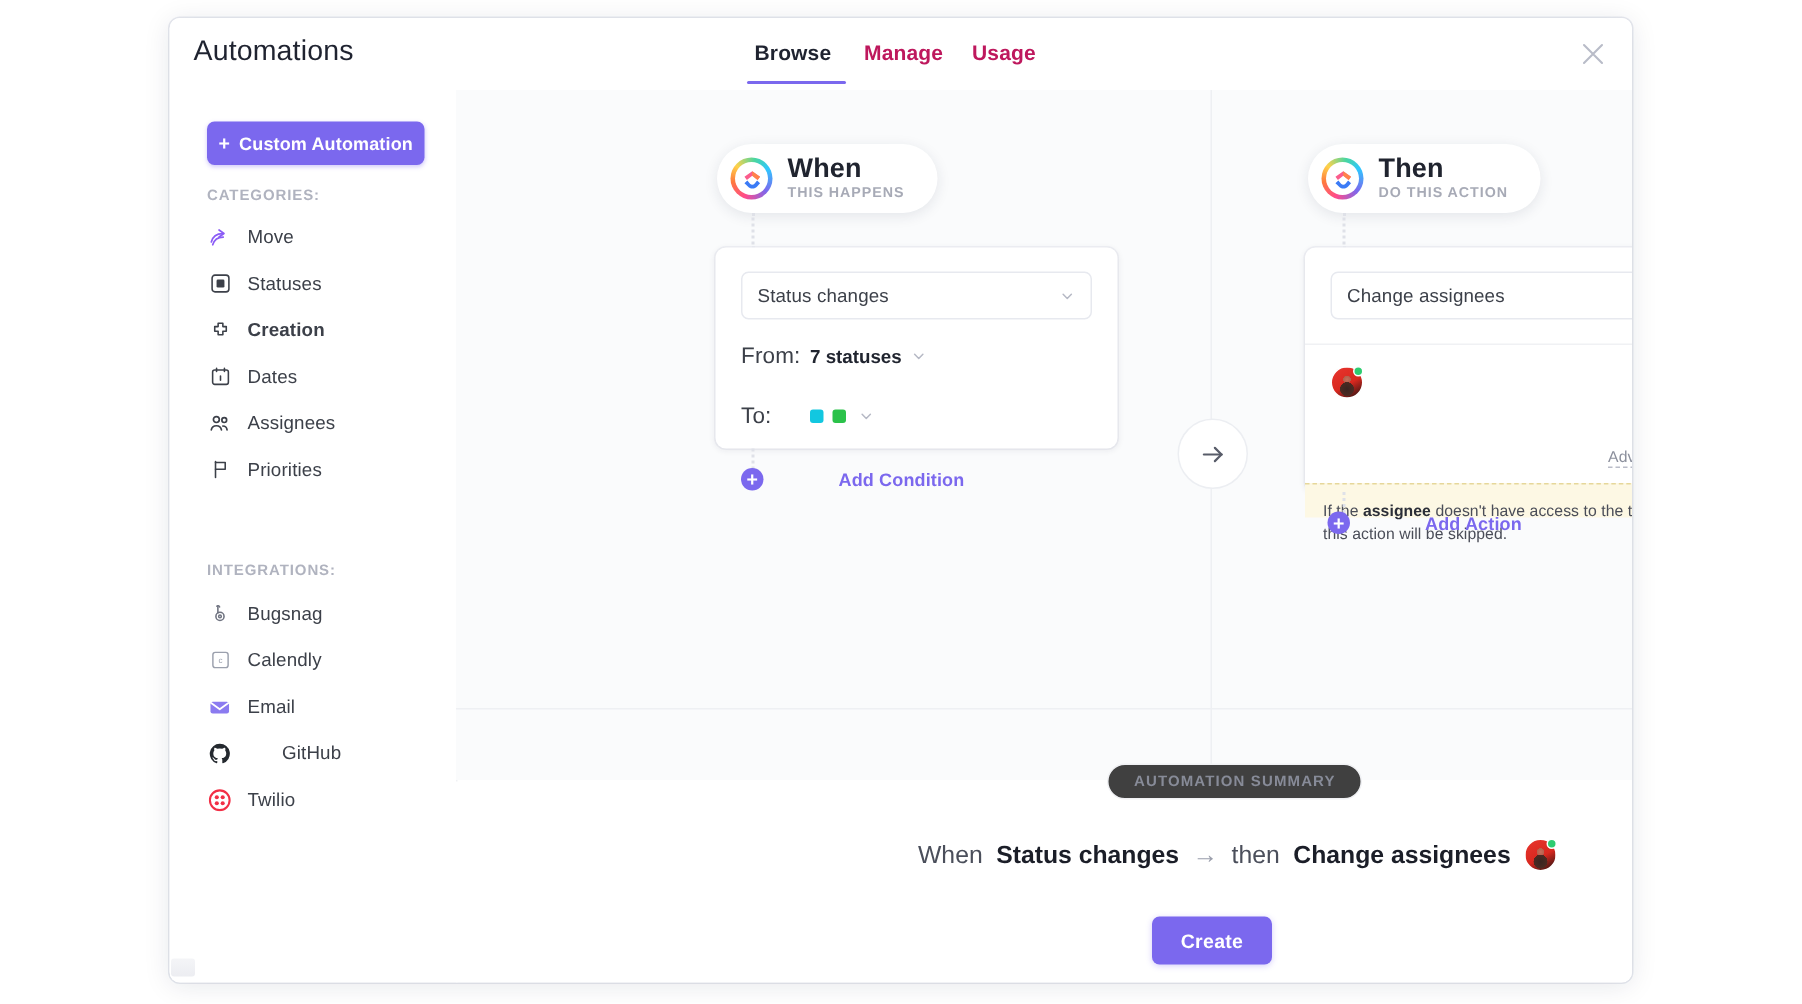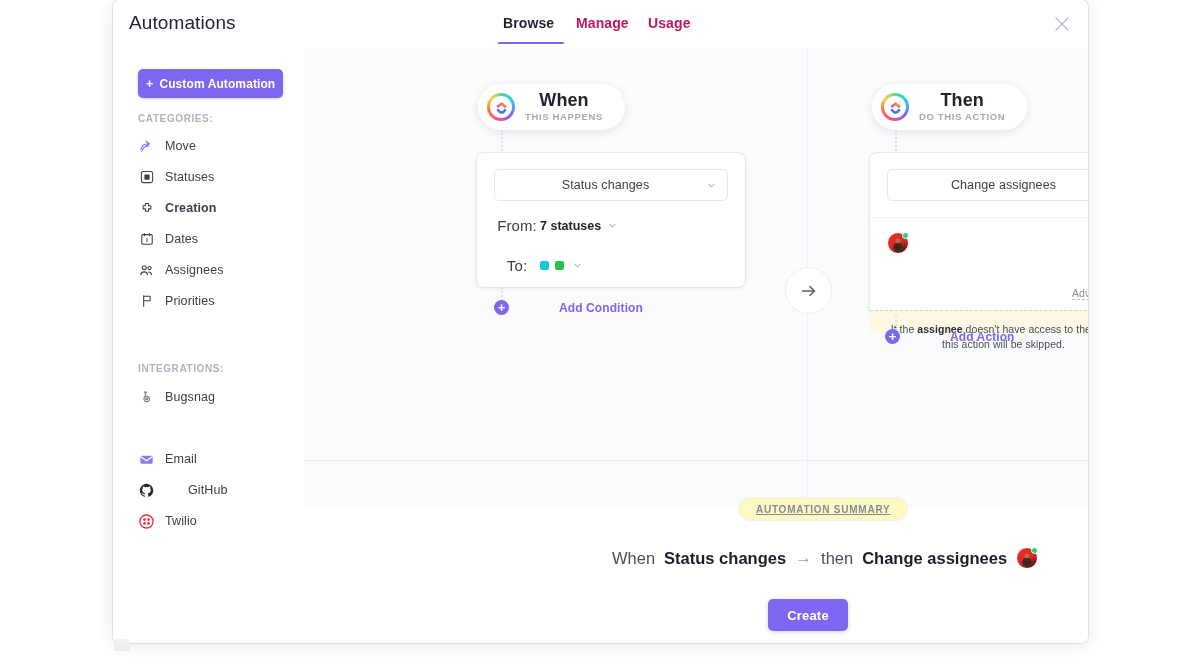--- a/index.html
+++ b/index.html
@@ -6,25 +6,24 @@
   body{
     width:1201px;height:669px;overflow:hidden;
     background:#ffffff;
     font-family:"Liberation Sans", sans-serif;
     -webkit-font-smoothing:antialiased;
   }
   .page{position:relative;width:1201px;height:669px;background:#ffffff;}
 
   
   .modal{
-    position:absolute;left:113px;top:0;width:975px;height:643px;
+    position:absolute;left:113px;top:12px;width:975px;height:643px;
     background:#ffffff;border-radius:7px;
     box-shadow:0 2px 18px rgba(20,25,60,.10), 0 0 0 1px rgba(230,232,238,.9);
     overflow:hidden;
-    text-align:center;
   }
 
   
   .hdr{
     position:absolute;left:0;top:0;width:975px;height:48px;
     background:#fff;border-bottom:1px solid #edeef2;
   }
   .hdr-title{
     position:absolute;left:16px;top:12px;
     font-size:19px;color:#1f2330;font-weight:400;letter-spacing:.1px;
@@ -168,24 +167,24 @@
     background:#fff;border:1px solid #eceef2;
     display:flex;align-items:center;justify-content:center;
     color:#585c69;
   }
 
   
   .summary{
     position:absolute;left:191px;top:509px;width:784px;height:134px;background:#fff;
   }
   .sum-chip{
-    position:absolute;height:24px;background:#fef9c3;border-radius:13px;
+    position:absolute;height:24px;background:#404040;border-radius:13px;
     display:flex;align-items:center;justify-content:center;padding:0 17px;
     font-size:10px;font-weight:700;color:#878b98;letter-spacing:.75px;
-    border:1px solid #f0f1f4;box-sizing:border-box;text-decoration:underline;
+    border:1px solid #f0f1f4;box-sizing:border-box;
   }
   .sum-line{
     position:absolute;display:flex;align-items:center;gap:9px;
     font-size:16.5px;color:#20242f;
   }
   .sum-line .lt{color:#4b4f5b;font-weight:400;}
   .sum-line .st{font-weight:700;color:#1b1e28;}
   .sum-line .ar{color:#9b9fac;font-size:17px;}
   .sum-avatar{position:relative;width:22px;height:22px;}
   .create-btn{
@@ -303,20 +302,29 @@
           <svg width="14" height="14" viewBox="0 0 16 16" fill="none" stroke="#6f7380" stroke-width="1.2" stroke-linecap="round">
             <path d="M6 2.2v5.4"></path>
               <circle cx="7.6" cy="10.2" r="3.1"></circle>
               <circle cx="7.6" cy="10.2" r="1"></circle>
             <path d="M5.2 2.4c1.1-.6 2.1-.2 2.1.7"></path>
           </svg>
         </span>
         <span class="lbl">Bugsnag</span>
       </div>
 
+      <div class="nav-item" style="top:367px;">
+        <span class="ico">
+          <svg width="14" height="14" viewBox="0 0 16 16" fill="none" stroke="#9ba0ad" stroke-width="1.1">
+            <rect x="2.2" y="2.2" width="11.6" height="11.6" rx="1.8"></rect>
+            <text x="8" y="10.6" font-size="6.2" fill="#9ba0ad" stroke="none" text-anchor="middle" font-family="Liberation Sans, sans-serif">c</text>
+          </svg>
+        </span>
+        <span class="lbl">Calendly</span>
+      </div>
 
       <div class="nav-item" style="top:398px;">
         <span class="ico">
           <svg width="15" height="15" viewBox="0 0 16 16">
             <rect x="1.4" y="4" width="13.2" height="8.4" rx="1.6" fill="#8b7bf0"></rect>
             <path d="M1.9 5 8 9.4 14.1 5" fill="none" stroke="#ffffff" stroke-width="1.3" stroke-linecap="round" stroke-linejoin="round"></path>
           </svg>
         </span>
         <span class="lbl">Email</span>
       </div>

